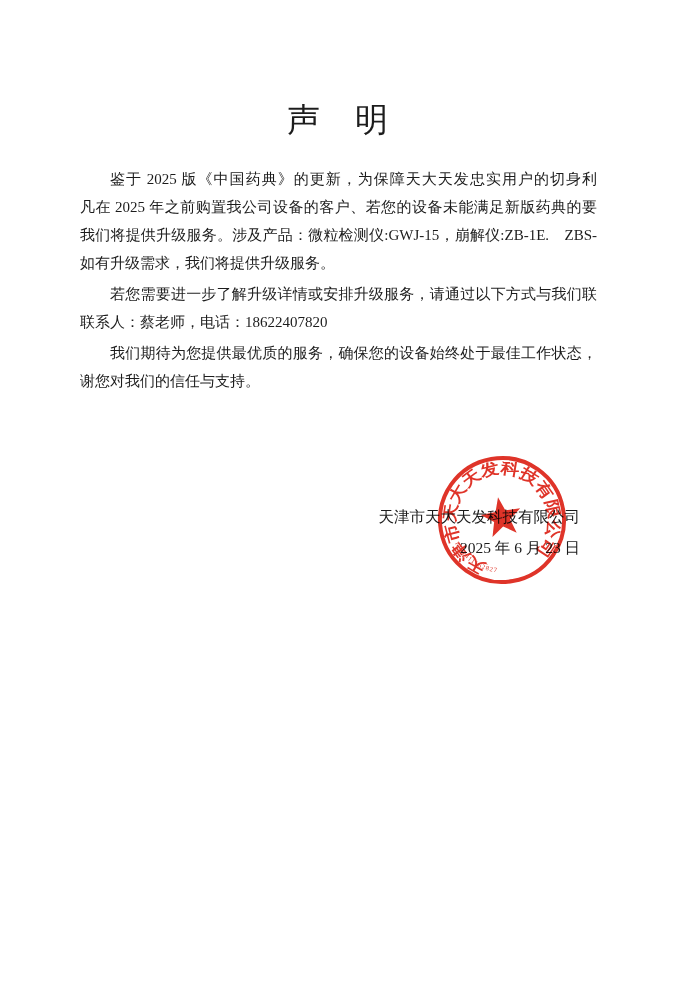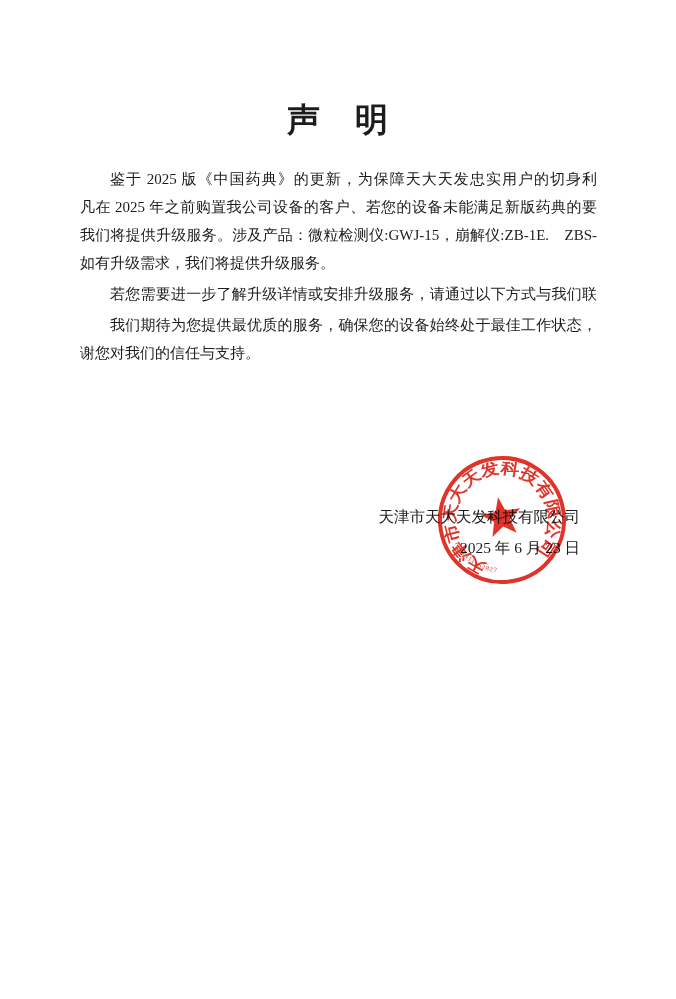--- a/index.html
+++ b/index.html
@@ -7,21 +7,21 @@
     position:relative;
     width:676px;height:999px;
     background:#ffffff;
     font-family:"Liberation Serif","DejaVu Serif",serif;
     color:#1c1c1c;
     overflow:hidden;
   }
   .title{
     position:absolute;top:98px;left:0;width:100%;
     text-align:center;
-    font-size:33px;font-weight:700;
+    font-size:33px;font-weight:400;
     letter-spacing:1px;
   }
   .body-text{
     position:absolute;top:165px;left:80px;width:517px;
     font-size:15px;
   }
   .paragraph{margin-bottom:3px;}
   .line{
     height:28px;line-height:28px;
     white-space:nowrap;
@@ -59,20 +59,21 @@
 
   <div class="body-text">
       <div class="paragraph">
         <div class="line fill indent">鉴于 2025 版《中国药典》的更新，为保障天大天发忠实用户的切身利益，</div>
         <div class="line fill">凡在 2025 年之前购置我公司设备的客户、若您的设备未能满足新版药典的要求，</div>
         <div class="line fill">我们将提供升级服务。涉及产品：微粒检测仪:GWJ-15，崩解仪:ZB-1E.　ZBS-6E，</div>
         <div class="line">如有升级需求，我们将提供升级服务。</div>
       </div>
       <div class="paragraph">
         <div class="line fill indent">若您需要进一步了解升级详情或安排升级服务，请通过以下方式与我们联系：</div>
+        <div class="line">联系人：蔡老师，电话：18622407820</div>
       </div>
       <div class="paragraph">
         <div class="line fill indent">我们期待为您提供最优质的服务，确保您的设备始终处于最佳工作状态，感</div>
         <div class="line">谢您对我们的信任与支持。</div>
       </div>
     </div>
 
   <div class="signature">
     <div class="sig-line">天津市天大天发科技有限公司</div>
     <div class="sig-line">2025 年 6 月 23 日</div>

